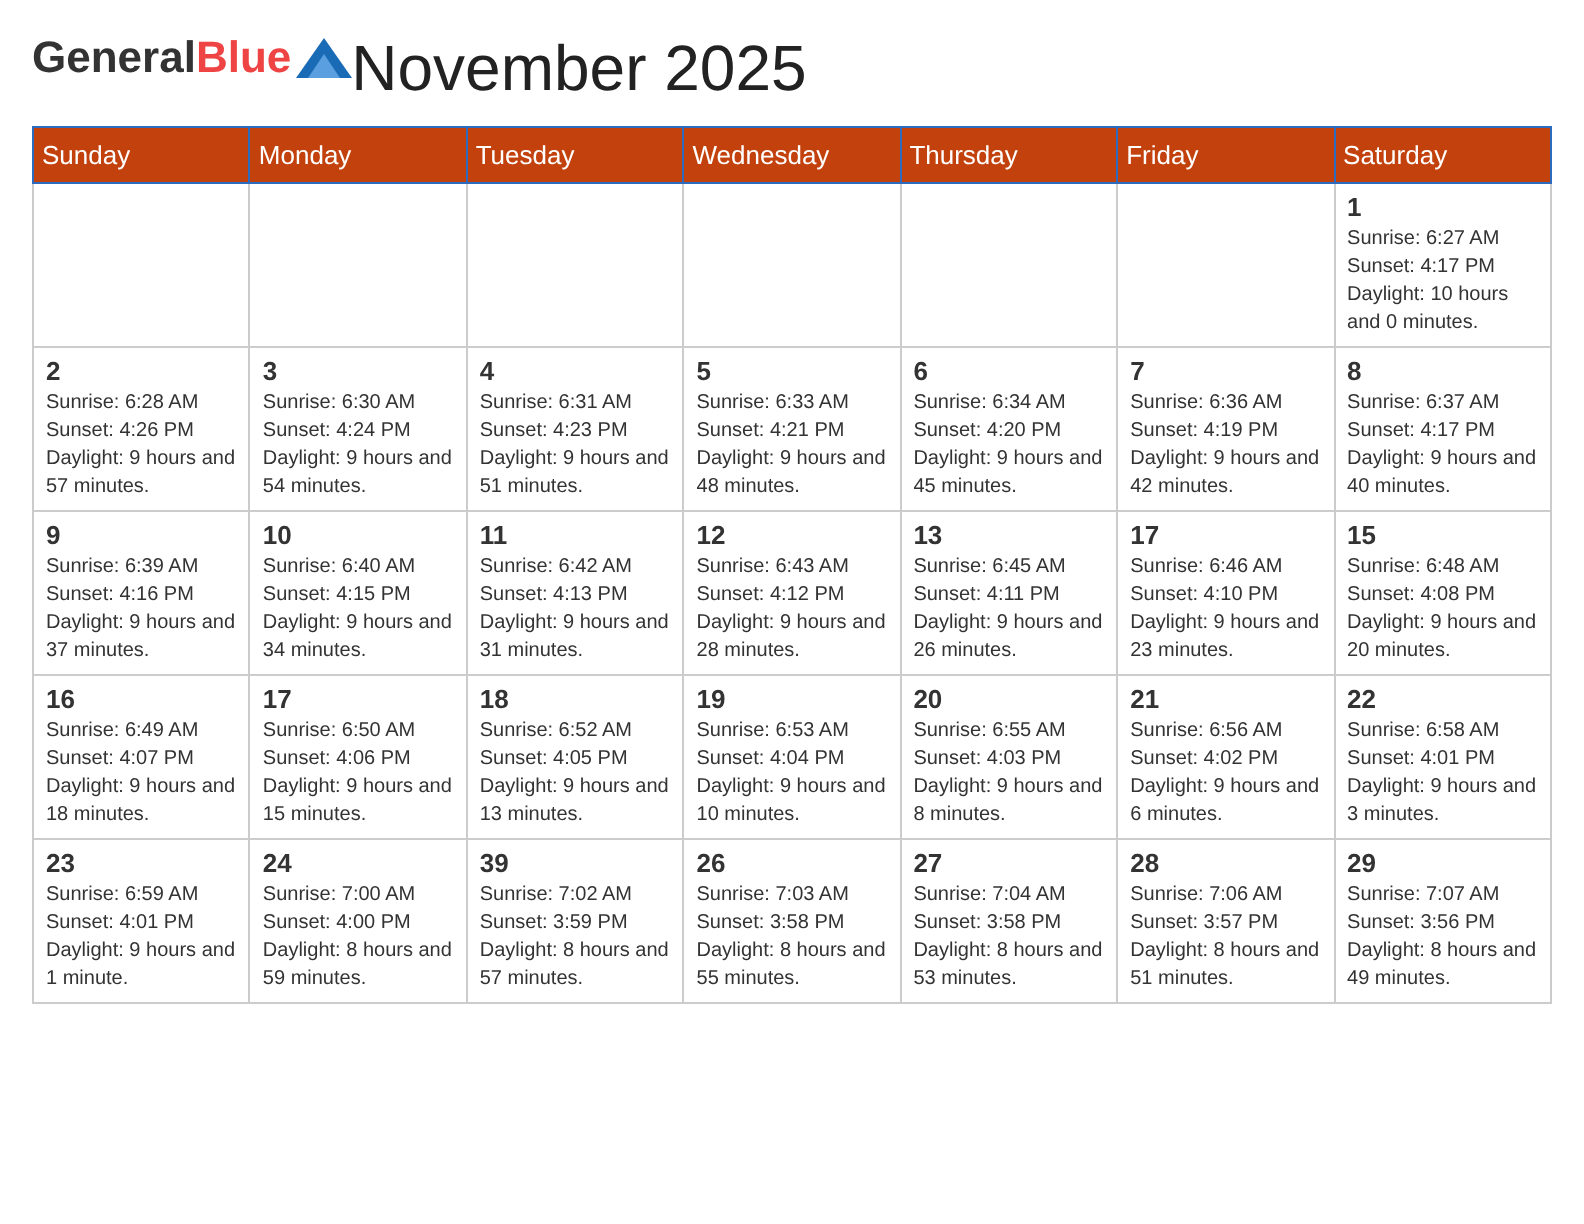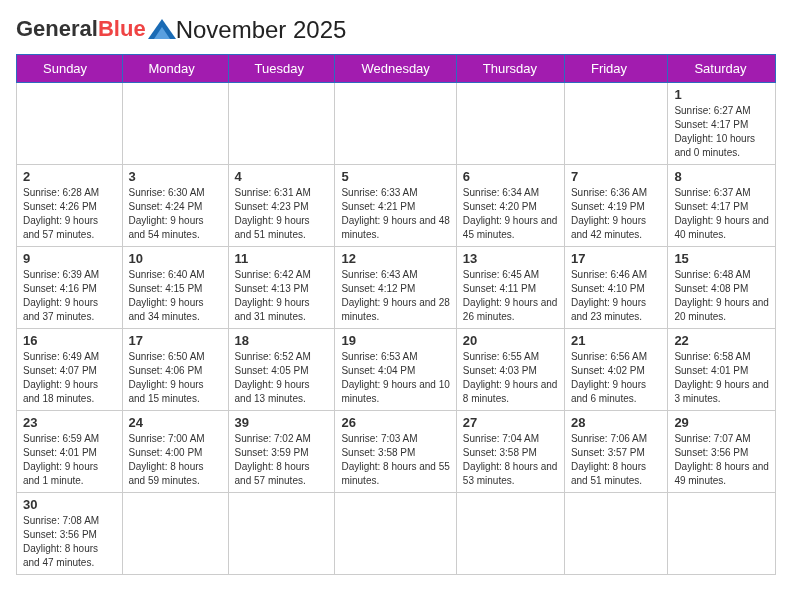--- a/index.html
+++ b/index.html
@@ -36,38 +36,38 @@
     }
     .logo-icon {
       width: 28px;
       height: 20px;
       margin-left: 2px;
     }
     .title-area {
       text-align: right;
     }
     .month-title {
-      font-size: 24px;
+      font-size: 32px;
       font-weight: normal;
       color: #222;
     }
     .location-title {
       font-size: 16px;
       color: #444;
     }
     .calendar {
       width: 100%;
       border-collapse: collapse;
       border: 1px solid #ccc;
     }
     .calendar th {
-      background-color: #a21caf;
+      background-color: #c2410c;
       color: #fff;
       text-align: left;
-      padding: 6px 26px;
+      padding: 6px 4px;
       font-size: 13px;
       font-weight: normal;
       border: 1px solid #2d6bbf;
     }
     .calendar td {
       border: 1px solid #ccc;
       vertical-align: top;
       padding: 4px 6px;
       width: calc(100% / 7);
       min-height: 80px;
@@ -306,28 +306,14 @@
 Sunset: 3:57 PM
 Daylight: 8 hours and 51 minutes.</div>
         </td>
         <td>
           <div class="day-number">29</div>
           <div class="day-info">Sunrise: 7:07 AM
 Sunset: 3:56 PM
 Daylight: 8 hours and 49 minutes.</div>
         </td>
       </tr>
-      <tr>
-        <td>
-          <div class="day-number">30</div>
-          <div class="day-info">Sunrise: 7:08 AM
-Sunset: 3:56 PM
-Daylight: 8 hours and 47 minutes.</div>
-        </td>
-        <td class="empty-cell"></td>
-        <td class="empty-cell"></td>
-        <td class="empty-cell"></td>
-        <td class="empty-cell"></td>
-        <td class="empty-cell"></td>
-        <td class="empty-cell"></td>
-      </tr>
     </tbody>
 </table>
 
 </body></html>

